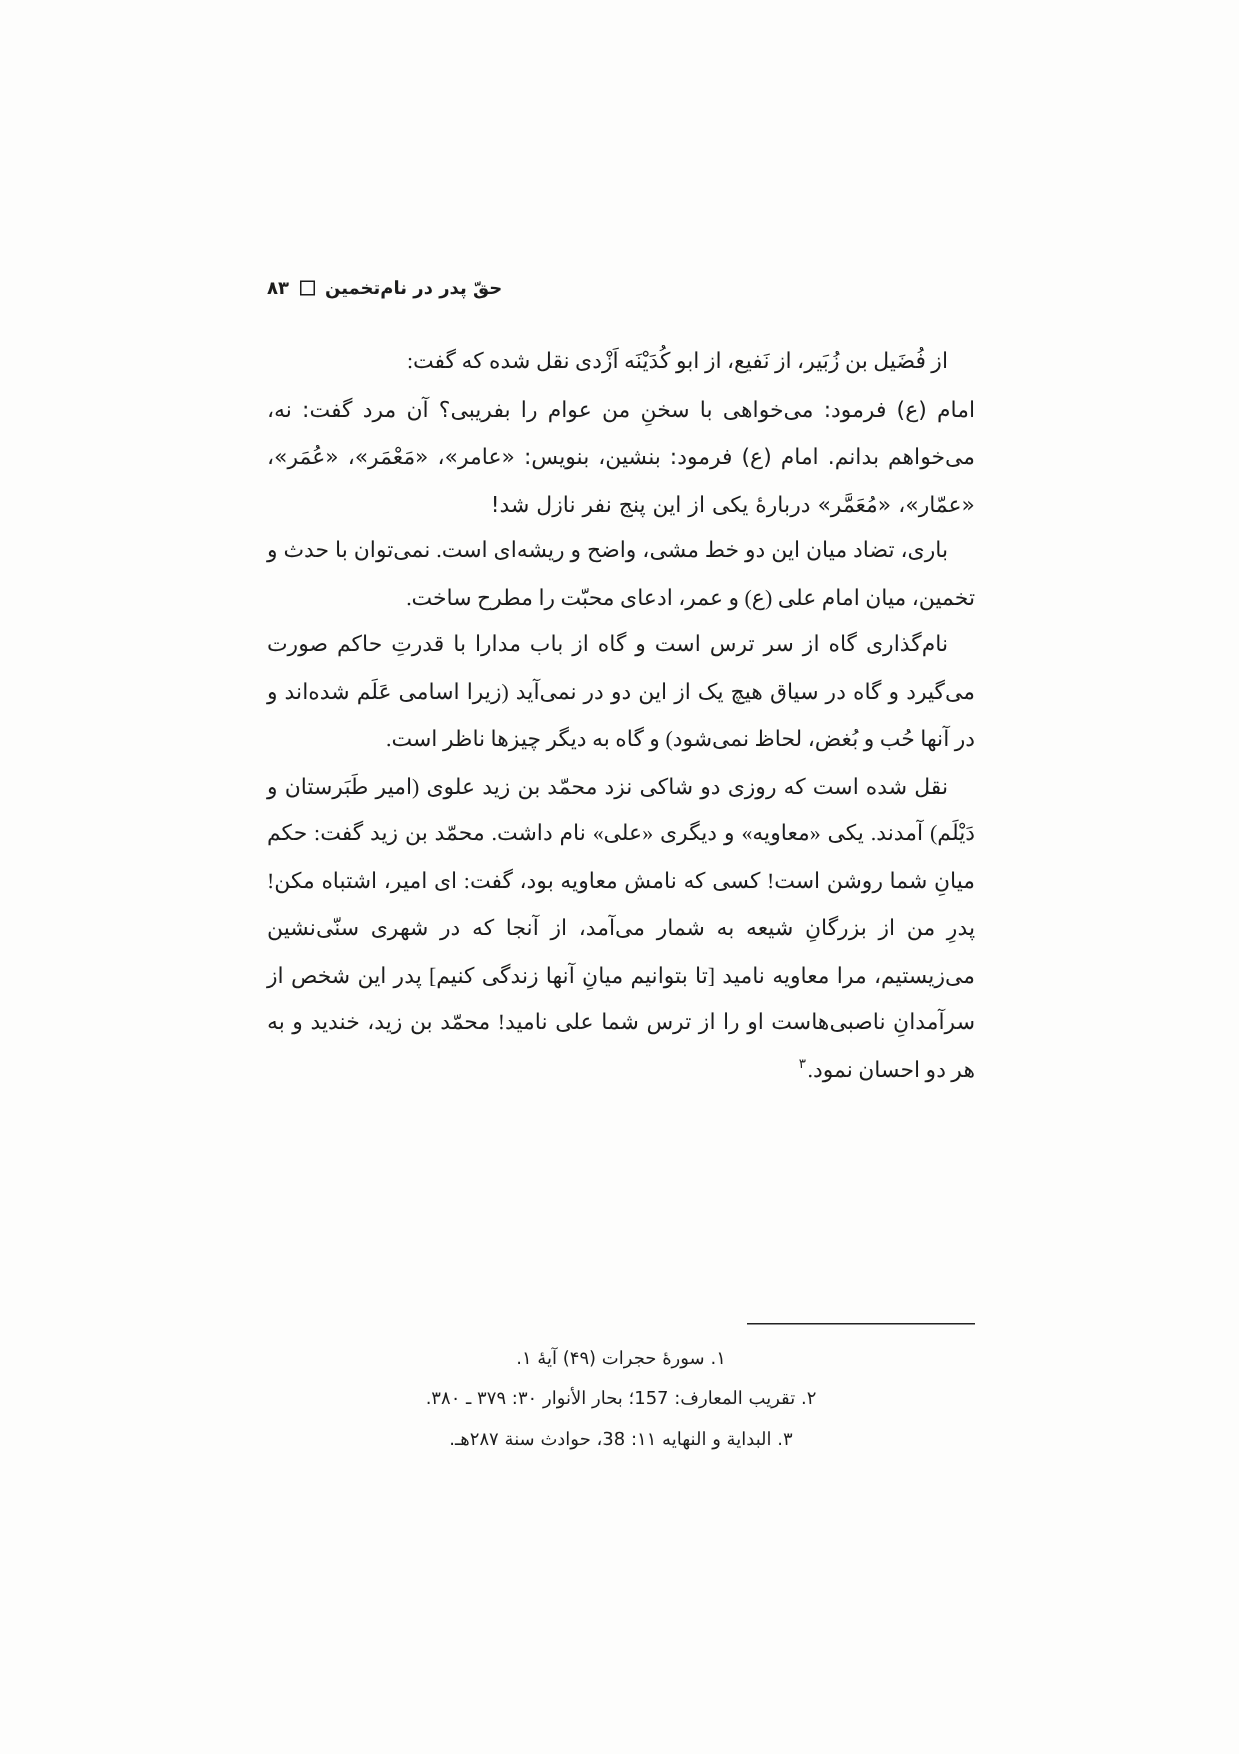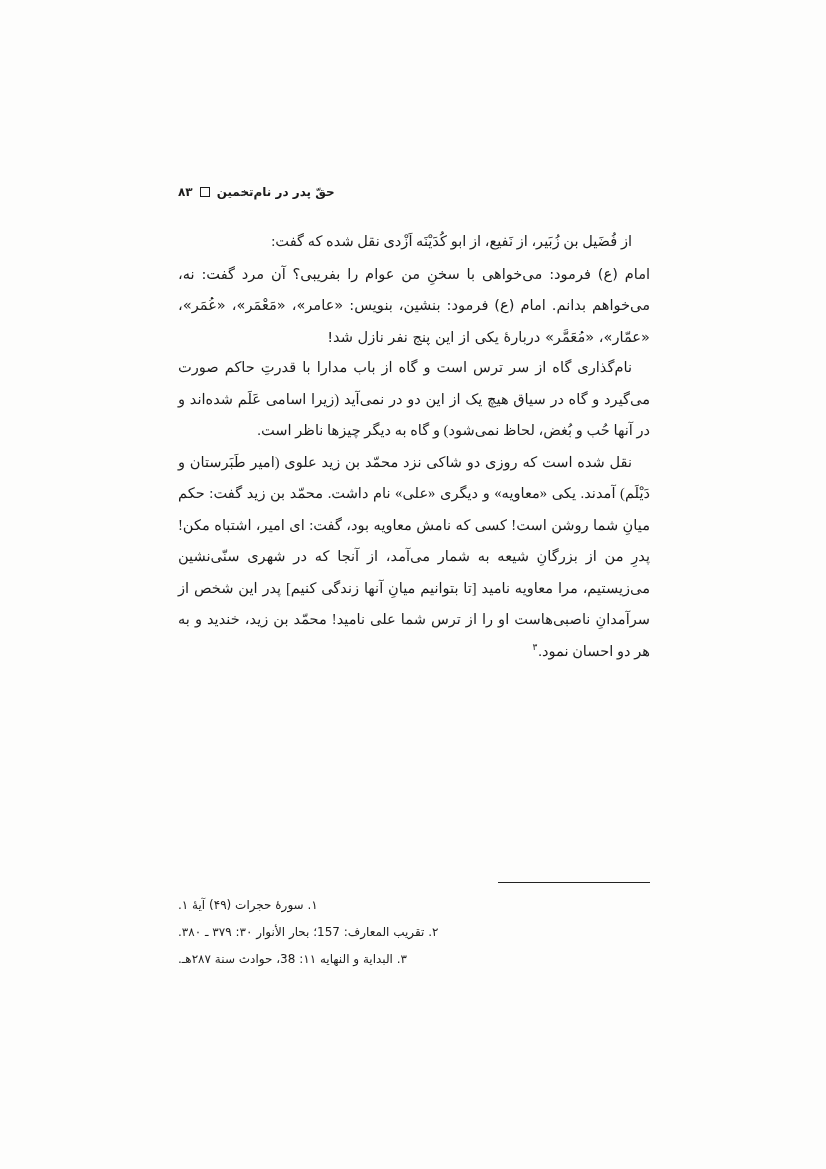--- a/index.html
+++ b/index.html
@@ -63,40 +63,41 @@
     direction: rtl;
     font-size: 12px;
     line-height: 27px;
   }
   .fn-rule {
     width: 152px;
     height: 0;
     border-top: 1.2px solid #222222;
     margin: 0 0 9px 0;
   }
-  .fn { margin: 0; text-align: left; }
+  .fn { margin: 0; text-align: center; }
 </style>
 </head>
 <body>
 
 <div class="page">
 
   <div class="running-head">
     <span>حقّ پدر در نام‌تخمین</span>
     <span class="hsq"></span>
     <span>۸۳</span>
   </div>
 
   <div class="content">
     <p class="para ind">از فُضَیل بن زُبَیر، از نَفیع، از ابو کُدَیْنَه اَزْدی نقل شده که گفت:</p>
 
 
     <p class="para">امام (ع) فرمود: می‌خواهی با سخنِ من عوام را بفریبی؟ آن مرد گفت: نه، می‌خواهم بدانم. امام (ع) فرمود: بنشین، بنویس: «عامر»، «مَعْمَر»، «عُمَر»، «عمّار»، «مُعَمَّر» دربارهٔ یکی از این پنج نفر نازل شد!</p>
 
 
+    <p class="para ind">باری، تضاد میان این دو خط مشی، واضح و ریشه‌ای است. نمی‌توان با حدث و تخمین، میان امام علی (ع) و عمر، ادعای محبّت را مطرح ساخت.</p>
 
     <p class="para ind">نام‌گذاری گاه از سر ترس است و گاه از باب مدارا با قدرتِ حاکم صورت می‌گیرد و گاه در سیاق هیچ یک از این دو در نمی‌آید (زیرا اسامی عَلَم شده‌اند و در آنها حُب و بُغض، لحاظ نمی‌شود) و گاه به دیگر چیزها ناظر است.</p>
 
     <p class="para ind"><span>نقل شده است که روزی دو شاکی نزد محمّد بن زید علوی (امیر طَبَرستان و دَیْلَم) آمدند. یکی «معاویه» و دیگری «علی» نام داشت. محمّد بن زید گفت: حکم میانِ شما روشن است! کسی که نامش معاویه بود، گفت: ای امیر، اشتباه مکن! پدرِ من از بزرگانِ شیعه به شمار می‌آمد، از آنجا که در شهری سنّی‌نشین می‌زیستیم، مرا معاویه نامید [تا بتوانیم میانِ آنها زندگی کنیم] پدر این شخص از سرآمدانِ ناصبی‌هاست او را از ترس شما علی نامید! محمّد بن زید، خندید و به هر دو احسان نمود.</span><sup class="fnref">۳</sup></p>
   </div>
 
   <div class="footnotes">
     <div class="fn-rule"></div>
     <p class="fn">۱. سورهٔ حجرات (۴۹) آیهٔ ۱.</p>
     <p class="fn">۲. تقریب المعارف: 157؛ بحار الأنوار ۳۰: ۳۷۹ ـ ۳۸۰.</p>

